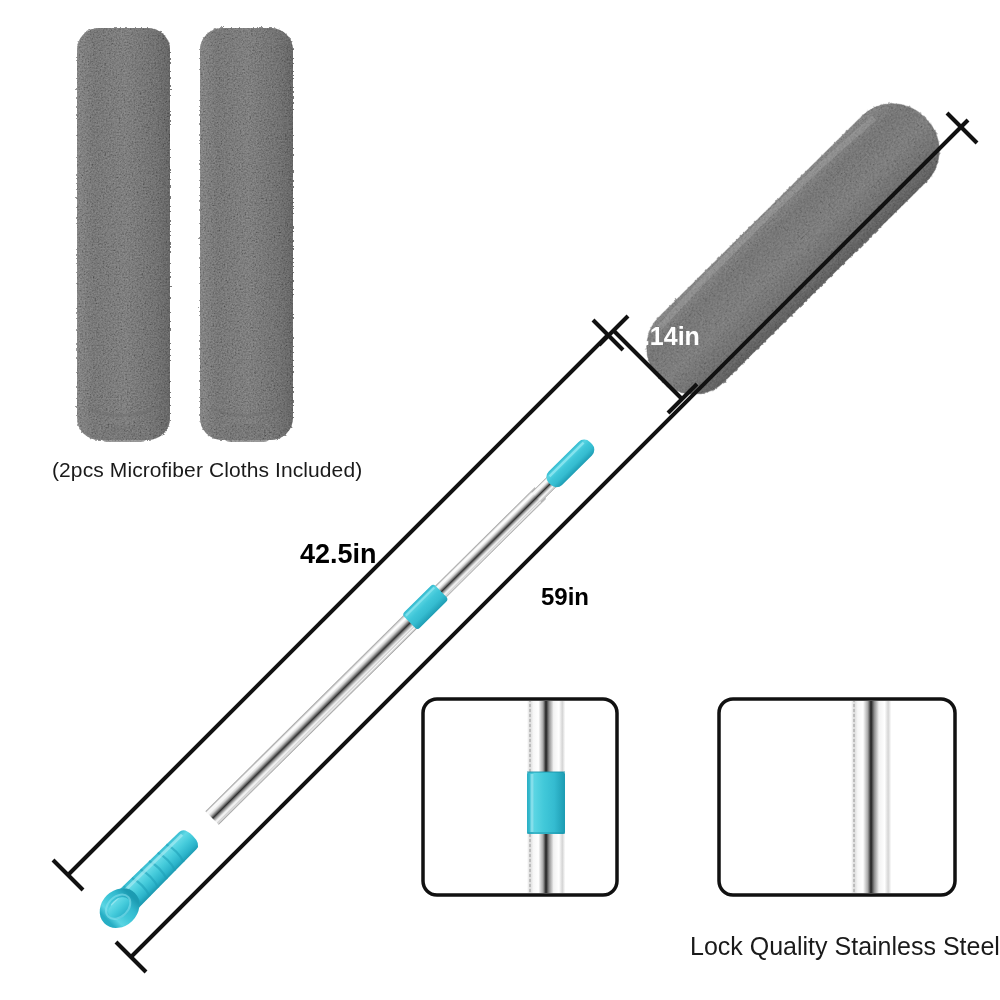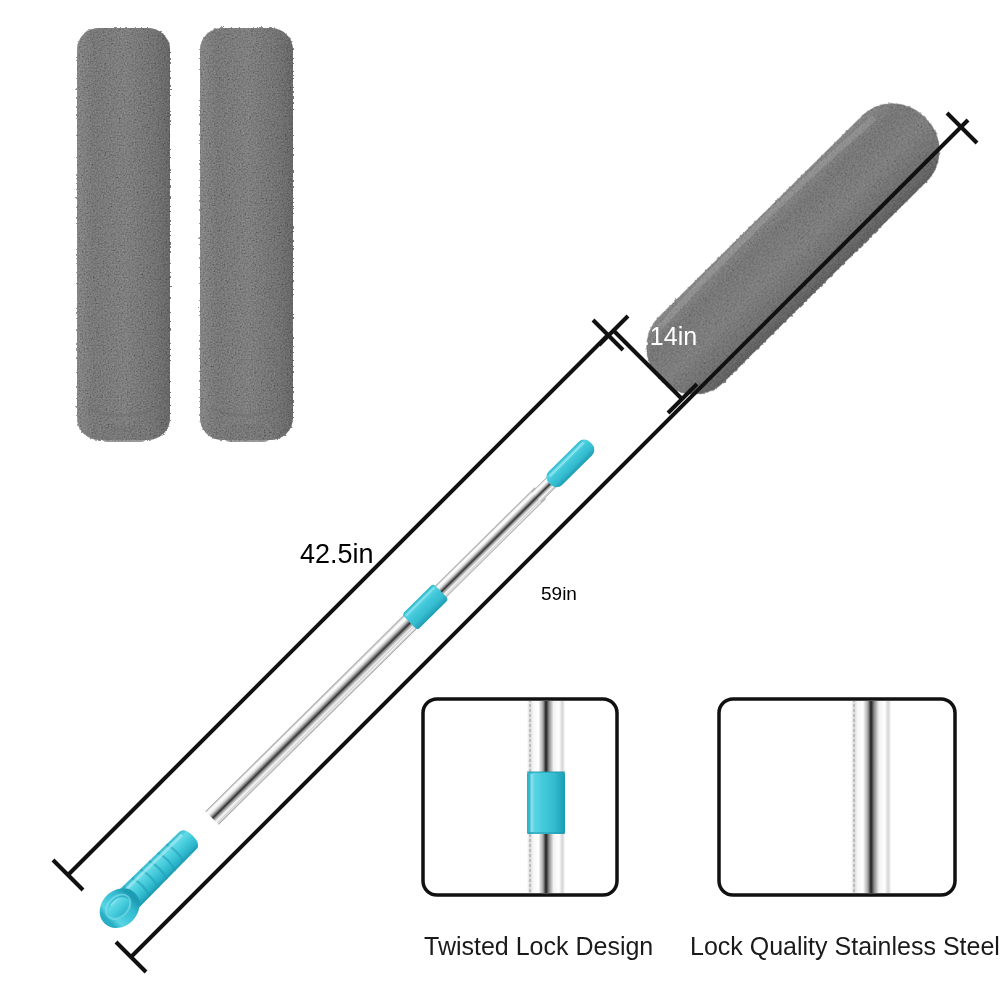--- a/index.html
+++ b/index.html
@@ -22,27 +22,27 @@
   #cloth-caption{
     left:52px; top:458px;
     font-size:21px;
     letter-spacing:0.1px;
   }
   #inset1-caption{ left:424px; top:932px; font-size:25px; }
   #inset2-caption{ left:690px; top:932px; font-size:25px; }
 
   .dim-text{
     position:absolute;
-    font-weight:normal;
+    font-weight:bold;
     color:#000;
     white-space:nowrap;
     font-family:"Liberation Sans", sans-serif;
   }
   #dim-425{ left:300px; top:539px; font-size:27px; }
-  #dim-59{ left:541px; top:583px; font-size:19px; }
+  #dim-59{ left:541px; top:583px; font-size:24px; }
   #dim-314{
     left:629px; top:322px; font-size:25px;
     color:#ffffff;
   }
 </style>
 </head>
 <body>
 
 <div id="stage">
 
@@ -257,24 +257,24 @@
       <g clip-path="url(#clipInset2)">
         <rect x="851" y="699" width="40" height="196" fill="url(#steelGradV)"></rect>
         <line x1="854" y1="699" x2="854" y2="895" stroke="#9a9a9a" stroke-width="1.2" opacity="0.8" stroke-dasharray="3 2"></line>
       </g>
       <clipPath id="clipInset2">
         <rect x="721" y="701" width="232" height="192" rx="12" ry="12"></rect>
       </clipPath>
     </g>
   </svg>
 
+  <div class="cap-label" id="cloth-caption">(2pcs Microfiber Cloths Included)</div>
 
   <div class="dim-text" id="dim-425">42.5in</div>
 
   <div class="dim-text" id="dim-59">59in</div>
 
   <div class="dim-text" id="dim-314">3.14in</div>
 
-  <div class="cap-label" id="inset1-caption">Twisted Lock Design</div>
 
   <div class="cap-label" id="inset2-caption">Lock Quality Stainless Steel</div>
 
 </div>
 
 </body></html>

